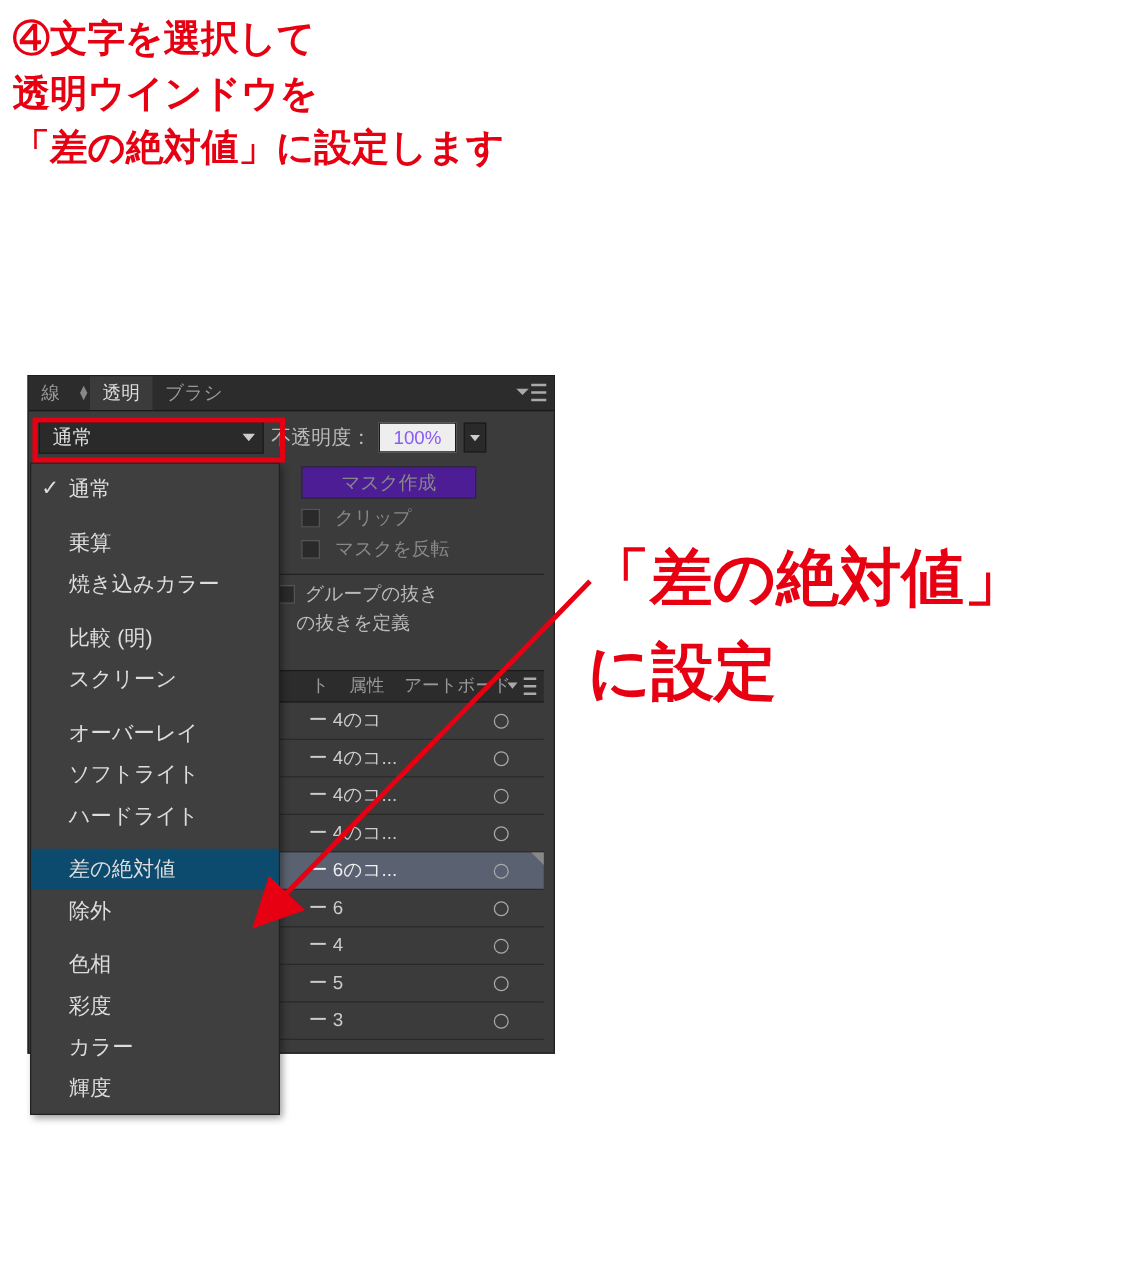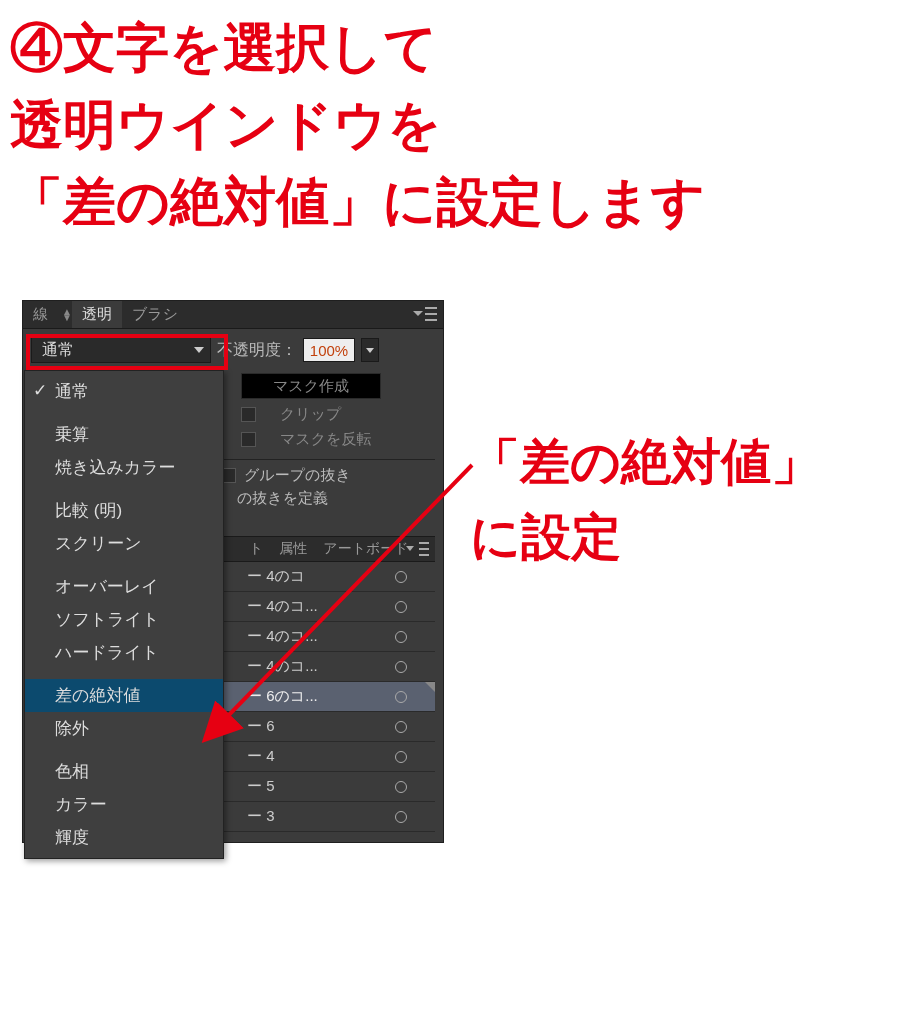--- a/index.html
+++ b/index.html
@@ -9,21 +9,21 @@
     width: 901px;
     height: 1024px;
     position: relative;
     overflow: hidden;
   }
   .instruction {
     position: absolute;
     top: 10px;
     left: 10px;
     color: #e60012;
-    font-size: 53px;
+    font-size: 30px;
     font-weight: bold;
     line-height: 1.45;
   }
   .side-note {
     position: absolute;
     top: 425px;
     left: 470px;
     color: #e60012;
     font-size: 50px;
     font-weight: bold;
@@ -123,24 +123,24 @@
     top: 334px;
     left: 26px;
     width: 202px;
     height: 36px;
     border: 4px solid #e60012;
     pointer-events: none;
     z-index: 50;
   }
   .opacity-label { color: #bbb; font-size: 16px; }
   .opacity-field {
-    width: 52px;
+    width: 62px;
     height: 24px;
     background: #eeeeee;
-    color: #c2410c;
+    color: #8b5cf6;
     border: 1px solid #1a1a1a;
     display: flex;
     align-items: center;
     justify-content: center;
     font-size: 15px;
   }
   .opacity-btn {
     width: 18px; height: 24px;
     background: #2a2a2a;
     border: 1px solid #1a1a1a;
@@ -157,32 +157,32 @@
   }
   .right-col {
     margin-left: 210px;
     display: flex;
     flex-direction: column;
     gap: 6px;
   }
   .make-mask-btn {
     width: 140px;
     height: 26px;
-    background: #000000;
+    background: #4c1d95;
     border: 1px solid #2a2a2a;
     color: #888;
     font-size: 15px;
     display: flex;
     align-items: center;
     justify-content: center;
   }
   .chk-row {
     display: flex;
     align-items: center;
-    gap: 24px;
+    gap: 12px;
     color: #888;
     font-size: 15px;
   }
   .chkbox {
     width: 15px; height: 15px;
     background: #2a2a2a;
     border: 1px solid #555;
   }
   .divider {
     height: 1px;
@@ -440,20 +440,21 @@
     <div class="dd-item">スクリーン</div>
     <div class="dd-group-gap"></div>
     <div class="dd-item">オーバーレイ</div>
     <div class="dd-item">ソフトライト</div>
     <div class="dd-item">ハードライト</div>
     <div class="dd-group-gap"></div>
     <div class="dd-item highlight">差の絶対値</div>
     <div class="dd-item">除外</div>
     <div class="dd-group-gap"></div>
     <div class="dd-item">色相</div>
+    <div class="dd-item">彩度</div>
     <div class="dd-item">カラー</div>
     <div class="dd-item">輝度</div>
   </div>
 
 <svg class="arrow" width="300" height="300">
   <defs>
     <marker id="ah" markerWidth="12" markerHeight="12" refX="2" refY="5" orient="auto">
       <path d="M0,0 L10,5 L0,10 Z" fill="#e60012"></path>
     </marker>
   </defs>

